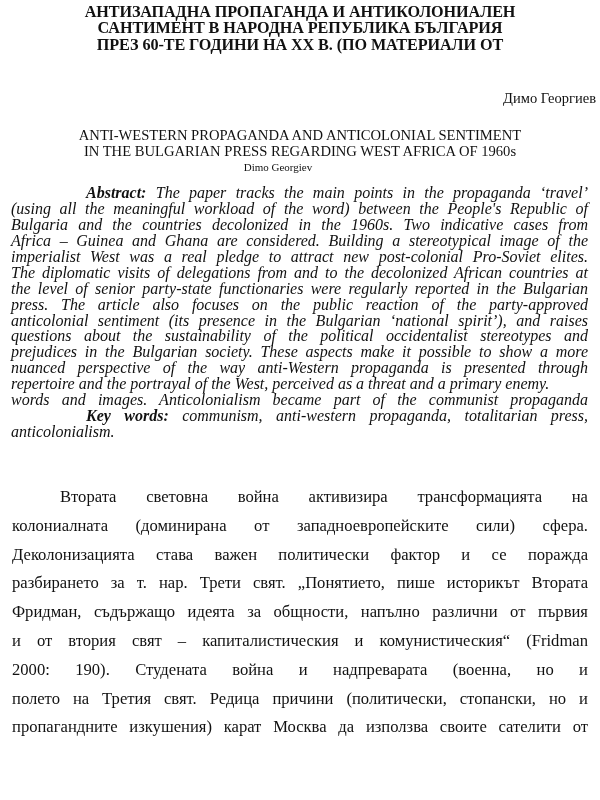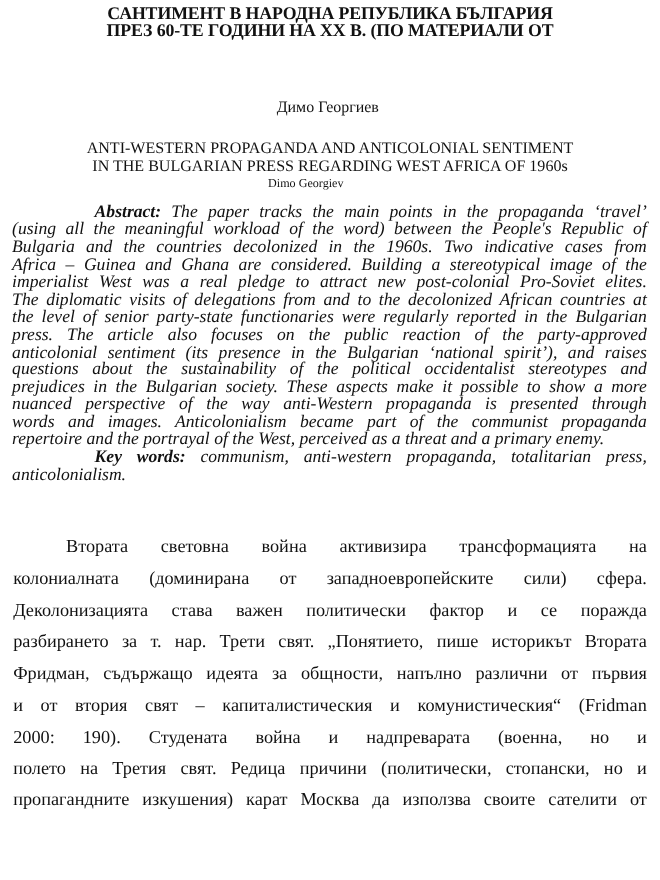--- a/index.html
+++ b/index.html
@@ -1,39 +1,40 @@
 <!DOCTYPE html>
 <html><head>
 <meta charset="utf-8">
 <style>
   html, body { margin:0; padding:0; background:#ffffff; }
   body { width:600px; height:800px; overflow:hidden; position:relative; color:#111; font-family:"Liberation Serif", "DejaVu Serif", serif; }
   .page { position:absolute; left:0; top:0; width:600px; height:800px; }
   .title-bg { position:absolute; left:40px; top:4px; width:520px; text-align:center; font-weight:bold; font-size:16.2px; line-height:16.4px; letter-spacing:-0.1px; }
   .title-bg div { white-space:nowrap; }
-  .author-bg { position:absolute; left:0; top:90px; width:596px; text-align:center; font-size:14.5px; }
+  .author-bg { position:absolute; left:0; top:90px; width:596px; text-align:right; font-size:14.5px; }
   .title-en { position:absolute; left:20px; top:127px; width:560px; text-align:center; font-size:14.6px; line-height:16px; }
   .title-en div { white-space:nowrap; }
   .author-en { position:absolute; left:0; top:159px; width:556px; text-align:center; font-size:11px; line-height:16px; }
   .abstract { position:absolute; left:11px; top:185px; width:577px; font-style:italic; font-size:16px; line-height:15.95px; text-align:justify; }
   .abstract .line { display:block; text-align:justify; text-align-last:justify; white-space:nowrap; height:15.95px; }
   .abstract .line.last { text-align-last:left; }
   .abstract .indent { padding-left:75px; }
   .abstract b { font-style:italic; font-weight:bold; }
   .body-text { position:absolute; left:12px; top:483px; width:576px; font-size:16.6px; line-height:28.8px; }
   .body-text .line { display:block; text-align:justify; text-align-last:justify; white-space:nowrap; height:28.8px; }
   .body-text .indent { padding-left:48px; }
   .page-number { position:absolute; left:0; top:801px; width:600px; text-align:center; font-size:15px; }
 </style>
 </head>
 <body>
 
 <div class="page">
 
   <div class="title-bg">
+    <div>АНТИЗАПАДНА ПРОПАГАНДА И АНТИКОЛОНИАЛЕН</div>
     <div>САНТИМЕНТ В НАРОДНА РЕПУБЛИКА БЪЛГАРИЯ</div>
     <div>ПРЕЗ 60-ТЕ ГОДИНИ НА ХХ В. (ПО МАТЕРИАЛИ ОТ</div>
   </div>
 
   <div class="author-bg">Димо Георгиев</div>
 
   <div class="title-en">
     <div>ANTI-WESTERN PROPAGANDA AND ANTICOLONIAL SENTIMENT</div>
     <div>IN THE BULGARIAN PRESS REGARDING WEST AFRICA OF 1960s</div>
   </div>
@@ -46,22 +47,22 @@
     <span class="line">Bulgaria and the countries decolonized in the 1960s. Two indicative cases from</span>
     <span class="line">Africa – Guinea and Ghana are considered. Building a stereotypical image of the</span>
     <span class="line">imperialist West was a real pledge to attract new post-colonial Pro-Soviet elites.</span>
     <span class="line">The diplomatic visits of delegations from and to the decolonized African countries at</span>
     <span class="line">the level of senior party-state functionaries were regularly reported in the Bulgarian</span>
     <span class="line">press. The article also focuses on the public reaction of the party-approved</span>
     <span class="line">anticolonial sentiment (its presence in the Bulgarian ‘national spirit’), and raises</span>
     <span class="line">questions about the sustainability of the political occidentalist stereotypes and</span>
     <span class="line">prejudices in the Bulgarian society. These aspects make it possible to show a more</span>
     <span class="line">nuanced perspective of the way anti-Western propaganda is presented through</span>
+    <span class="line last">repertoire and the portrayal of the West, perceived as a threat and a primary enemy.</span>
     <span class="line">words and images. Anticolonialism became part of the communist propaganda</span>
-    <span class="line last">repertoire and the portrayal of the West, perceived as a threat and a primary enemy.</span>
     <span class="line indent"><b>Key words:</b><span> communism, anti-western propaganda, totalitarian press,</span></span>
     <span class="line last">anticolonialism.</span>
   </div>
 
   <div class="body-text">
     <span class="line indent">Втората световна война активизира трансформацията на</span>
     <span class="line">колониалната (доминирана от западноевропейските сили) сфера.</span>
     <span class="line">Деколонизацията става важен политически фактор и се поражда</span>
     <span class="line">разбирането за т. нар. Трети свят. „Понятието, пише историкът Втората</span>
     <span class="line">Фридман, съдържащо идеята за общности, напълно различни от първия</span>

